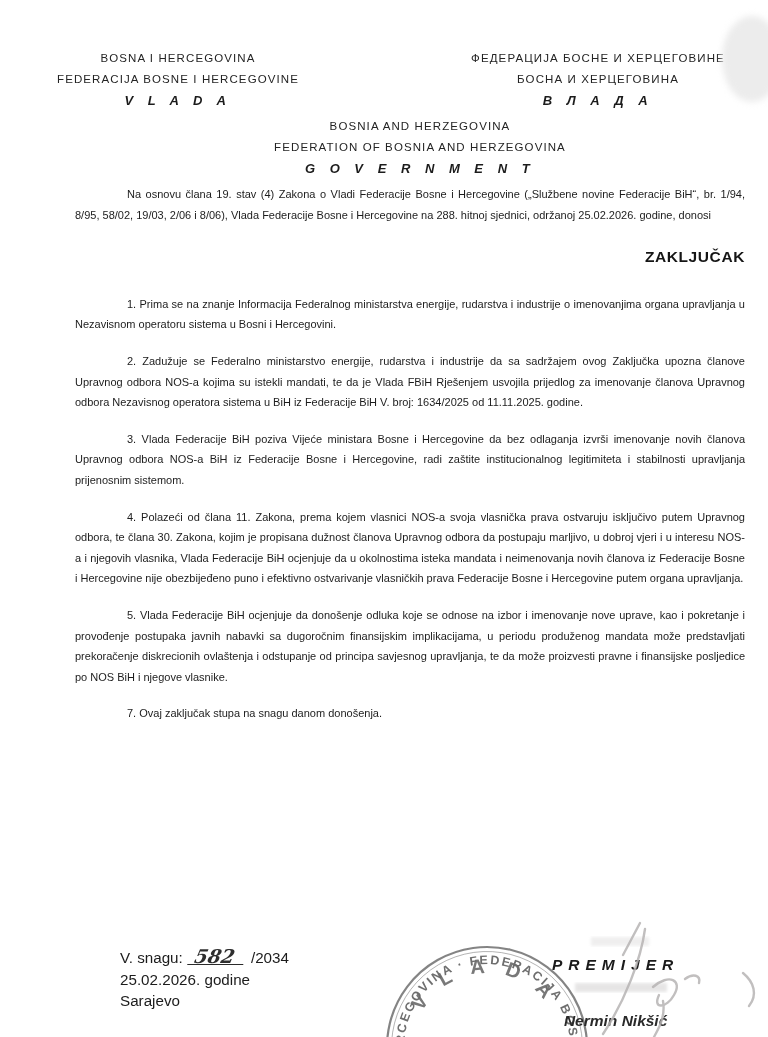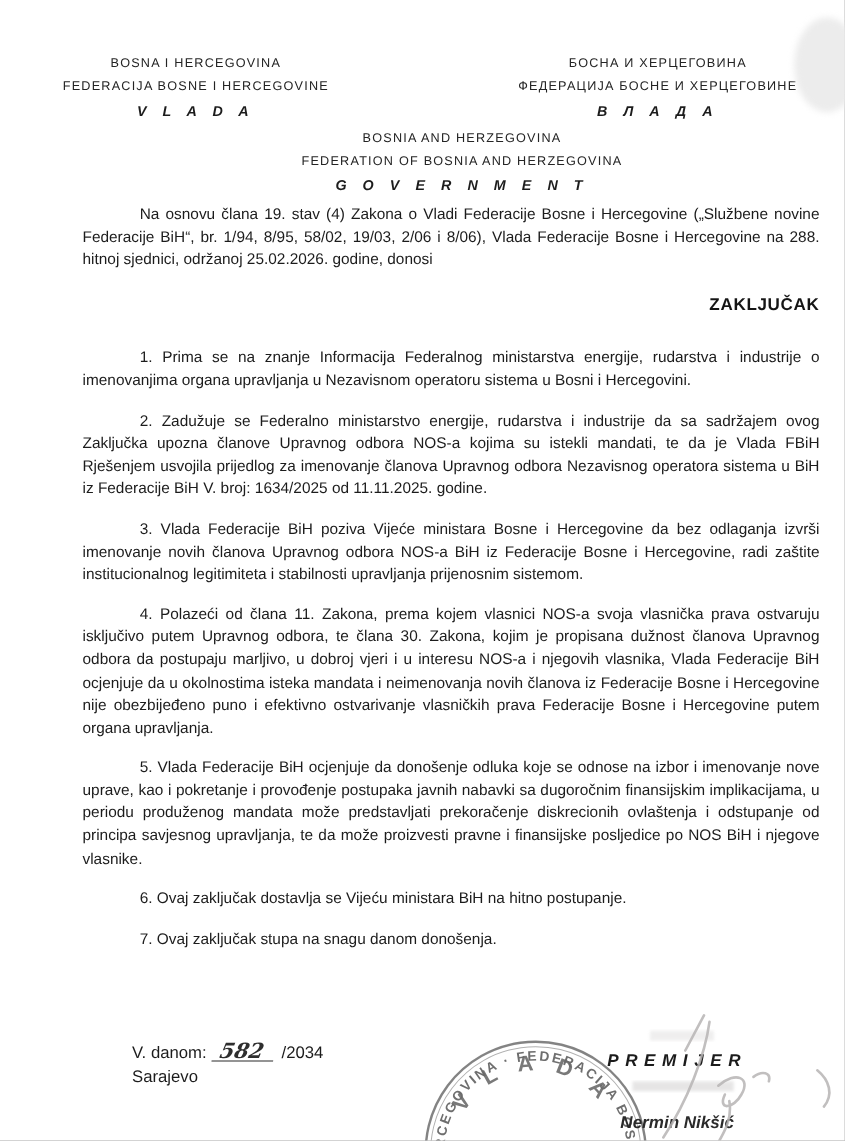--- a/index.html
+++ b/index.html
@@ -12,21 +12,21 @@
   .hdr-block{position:absolute;text-align:center;}
   .hdr-left{left:48px;top:48px;width:260px;}
   .hdr-right{left:448px;top:48px;width:300px;}
   .hdr-center{left:120px;top:116px;width:600px;}
   .hdr-line{font-size:11.5px;letter-spacing:1.1px;line-height:21px;color:#242424;white-space:nowrap;}
   .hdr-emph{font-size:13px;font-weight:bold;font-style:italic;letter-spacing:5.5px;line-height:22px;color:#1c1c1c;}
   
   .doc-body{position:absolute;left:75px;top:184px;width:670px;}
   .par{
     margin:0 0 16px 0;text-align:justify;text-indent:52px;
-    font-size:14px;line-height:20.6px;color:#1c1c1c;
+    font-size:11px;line-height:20.6px;color:#1c1c1c;
   }
   .doc-title{
     text-align:right;text-indent:0;font-weight:bold;font-size:15.5px;
     letter-spacing:0.6px;margin:22px 0 26px 0;color:#151515;
   }
   
   .footer-left{position:absolute;left:120px;top:947px;font-size:15.2px;line-height:21.5px;color:#1c1c1c;}
   .vbroj-row{white-space:nowrap;}
   .hand-number{
     display:inline-block;font-family:"DejaVu Serif", serif;font-style:italic;
@@ -51,49 +51,49 @@
 
 <div class="page">
 
   <div class="hdr-block hdr-left">
     <div class="hdr-line">BOSNA I HERCEGOVINA</div>
     <div class="hdr-line">FEDERACIJA BOSNE I HERCEGOVINE</div>
     <div class="hdr-emph">V L A D A</div>
   </div>
 
   <div class="hdr-block hdr-right">
+    <div class="hdr-line">ФЕДЕРАЦИЈА БОСНЕ И ХЕРЦЕГОВИНЕ</div>
     <div class="hdr-line">БОСНА И ХЕРЦЕГОВИНА</div>
-    <div class="hdr-line">ФЕДЕРАЦИЈА БОСНЕ И ХЕРЦЕГОВИНЕ</div>
     <div class="hdr-emph">В Л А Д А</div>
   </div>
 
   <div class="hdr-block hdr-center">
     <div class="hdr-line">BOSNIA AND HERZEGOVINA</div>
     <div class="hdr-line">FEDERATION OF BOSNIA AND HERZEGOVINA</div>
     <div class="hdr-emph">G O V E R N M E N T</div>
   </div>
 
   <div class="doc-body">
     <p class="par">Na osnovu člana 19. stav (4) Zakona o Vladi Federacije Bosne i Hercegovine („Službene novine Federacije BiH“, br. 1/94, 8/95, 58/02, 19/03, 2/06 i 8/06), Vlada Federacije Bosne i Hercegovine na 288. hitnoj sjednici, održanoj 25.02.2026. godine, donosi</p>
     <p class="par doc-title">ZAKLJUČAK</p>
     <p class="par">1. Prima se na znanje Informacija Federalnog ministarstva energije, rudarstva i industrije o imenovanjima organa upravljanja u Nezavisnom operatoru sistema u Bosni i Hercegovini.</p>
     <p class="par">2. Zadužuje se Federalno ministarstvo energije, rudarstva i industrije da sa sadržajem ovog Zaključka upozna članove Upravnog odbora NOS-a kojima su istekli mandati, te da je Vlada FBiH Rješenjem usvojila prijedlog za imenovanje članova Upravnog odbora Nezavisnog operatora sistema u BiH iz Federacije BiH V. broj: 1634/2025 od 11.11.2025. godine.</p>
     <p class="par">3. Vlada Federacije BiH poziva Vijeće ministara Bosne i Hercegovine da bez odlaganja izvrši imenovanje novih članova Upravnog odbora NOS-a BiH iz Federacije Bosne i Hercegovine, radi zaštite institucionalnog legitimiteta i stabilnosti upravljanja prijenosnim sistemom.</p>
     <p class="par">4. Polazeći od člana 11. Zakona, prema kojem vlasnici NOS-a svoja vlasnička prava ostvaruju isključivo putem Upravnog odbora, te člana 30. Zakona, kojim je propisana dužnost članova Upravnog odbora da postupaju marljivo, u dobroj vjeri i u interesu NOS-a i njegovih vlasnika, Vlada Federacije BiH ocjenjuje da u okolnostima isteka mandata i neimenovanja novih članova iz Federacije Bosne i Hercegovine nije obezbijeđeno puno i efektivno ostvarivanje vlasničkih prava Federacije Bosne i Hercegovine putem organa upravljanja.</p>
     <p class="par">5. Vlada Federacije BiH ocjenjuje da donošenje odluka koje se odnose na izbor i imenovanje nove uprave, kao i pokretanje i provođenje postupaka javnih nabavki sa dugoročnim finansijskim implikacijama, u periodu produženog mandata može predstavljati prekoračenje diskrecionih ovlaštenja i odstupanje od principa savjesnog upravljanja, te da može proizvesti pravne i finansijske posljedice po NOS BiH i njegove vlasnike.</p>
-    <p class="par">6. Ovaj zaključak dostavlja se Vijeću ministara BiH na hitno postupanje.</p>
     <p class="par">7. Ovaj zaključak stupa na snagu danom donošenja.</p>
   </div>
 
   <div class="footer-left">
     <div class="vbroj-row">
-      <span>V. danom:</span>
+      <span>V. snagu:</span>
       <span class="hand-number">582</span>
       <span>/2034</span>
     </div>
+    <div>25.02.2026. godine</div>
     <div>Sarajevo</div>
   </div>
 
   <div class="stamp-wrap">
     <svg width="235" height="122" viewBox="0 0 235 122">
       <g transform="rotate(-8 113 132)" opacity="0.82">
         <circle class="ring" cx="113" cy="132" r="100" stroke-width="2.2" opacity="0.85"></circle>
         <circle class="ring" cx="113" cy="132" r="95.5" stroke-width="0.9" opacity="0.55"></circle>
         <defs>
           <path id="arcOuter" d="M 30.3 139.2 A 83 83 0 1 1 195.7 139.2"></path>

